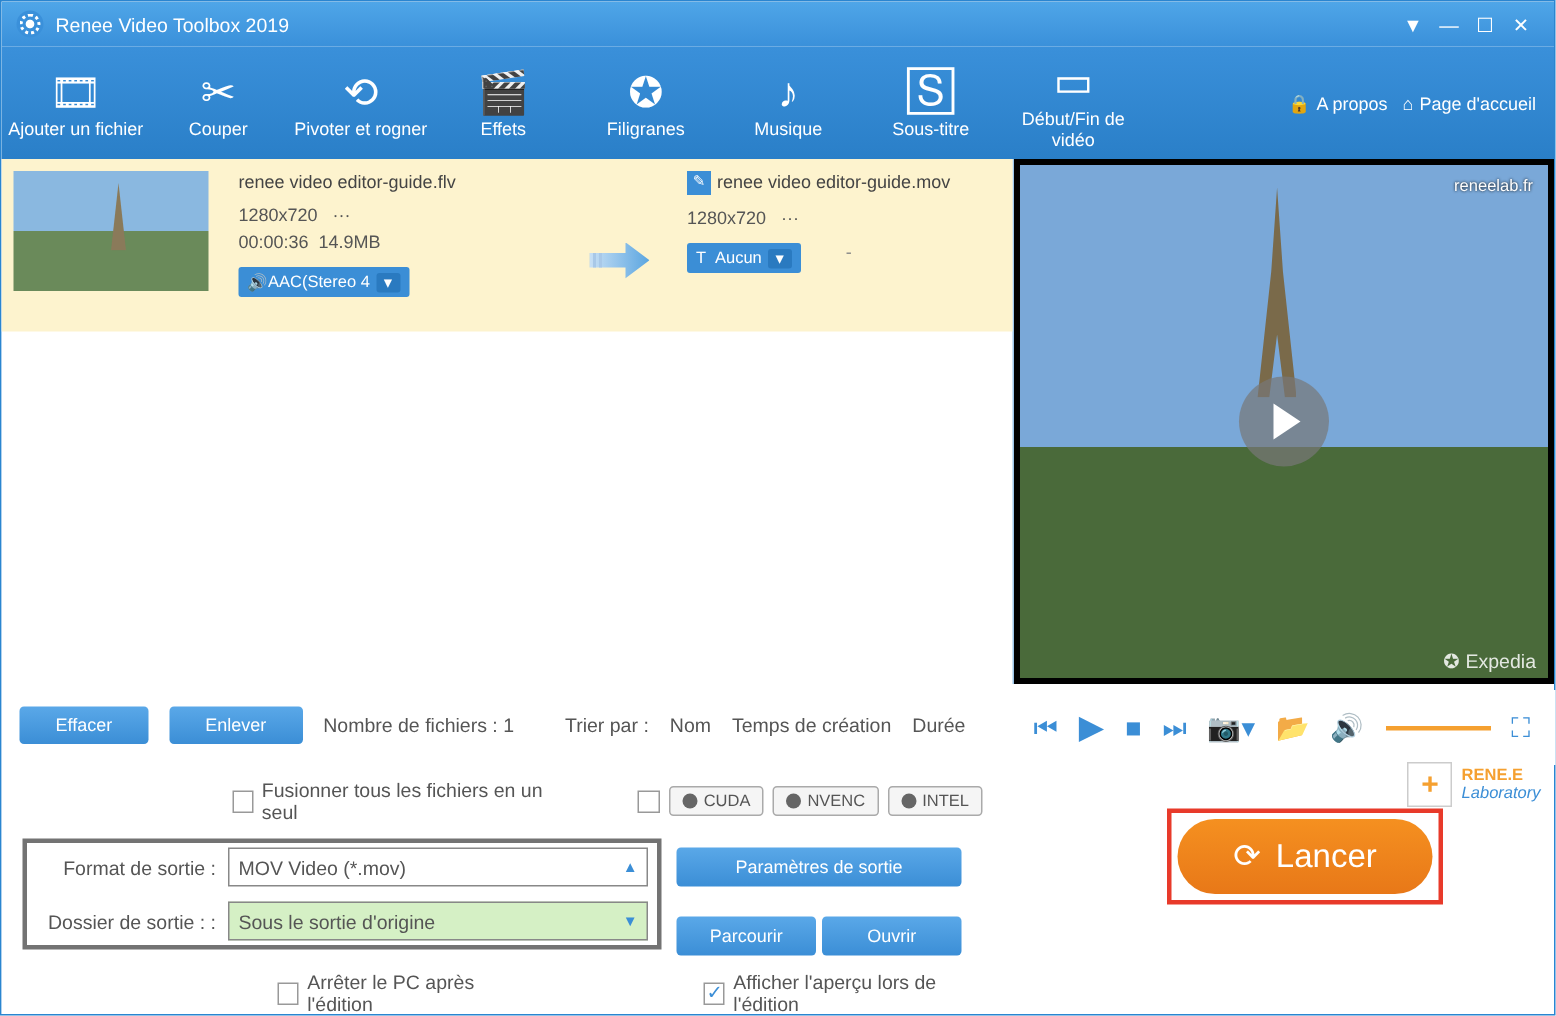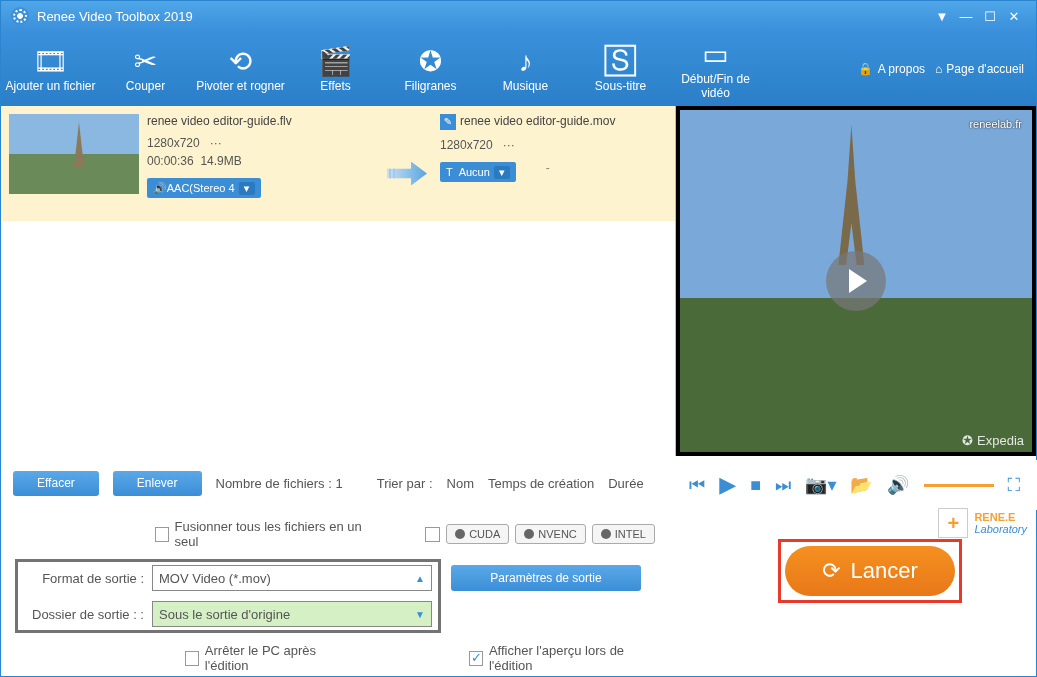--- a/index.html
+++ b/index.html
@@ -9,21 +9,21 @@
 .titlebar .logo::before { content: ""; position: absolute; inset: 2px; border: 2px dotted #fff; border-radius: 50%; }
 .titlebar .spacer { flex: 1; }
 .titlebar .winbtn { width: 24px; height: 20px; display: flex; align-items: center; justify-content: center; cursor: pointer; }
 .toolbar { height: 75px; background: linear-gradient(#3a90da,#2a7fc8); display: flex; align-items: center; padding: 0 2px; color: #fff; font-size: 12px; }
 .toolbtn { width: 95px; text-align: center; cursor: pointer; }
 .toolbtn .ticon { height: 35px; display: flex; align-items: center; justify-content: center; font-size: 28px; }
 .toolbar .right { margin-left: auto; display: flex; align-items: center; gap: 10px; padding-right: 10px; }
 .toolbar .rlink { display: flex; align-items: center; gap: 4px; cursor: pointer; }
 .content { display: flex; height: 350px; }
 .leftpane { flex: 1; background: #fff; border-right: 1px solid #9cc5e8; }
-.filerow { height: 115px; background: #fdf3ce; display: flex; padding: 8px; gap: 8px; }
+.filerow { height: 115px; background: #fdf3ce; display: flex; padding: 8px; gap: 20px; }
 .thumb { width: 130px; height: 80px; background: linear-gradient(#8ab8e0 50%,#6a8a5a 50%); position: relative; flex-shrink: 0; }
 .thumb::after { content: ""; position: absolute; left: 50%; top: 8px; width: 10px; height: 45px; background: #8a7a5a; clip-path: polygon(50% 0,100% 100%,0 100%); }
 .col { flex: 1; font-size: 12px; color: #555; }
 .col .fname { color: #444; margin-bottom: 6px; white-space: nowrap; }
 .col .meta { line-height: 18px; }
 .tag { display: inline-flex; align-items: center; background: #3b8ed6; color: #fff; font-size: 11px; height: 20px; padding: 0 6px; border-radius: 2px; margin-top: 8px; }
 .tag .dd { width: 16px; margin-left: 4px; background: #2a7ac0; text-align: center; border-radius: 2px; }
 .arrow { width: 50px; display: flex; align-items: center; justify-content: center; padding-top: 20px; }
 .arrow-icon { width: 40px; height: 24px; background: linear-gradient(90deg,#c8e0f5,#5aa5e0); clip-path: polygon(0 30%,60% 30%,60% 0,100% 50%,60% 100%,60% 70%,0 70%); position: relative; }
 .arrow-icon::before { content: ""; position: absolute; left: -2px; top: 2px; width: 12px; height: 20px; background: repeating-linear-gradient(90deg,#a8c8e8 0 2px,transparent 2px 4px); }
@@ -202,20 +202,24 @@
           <div class="outrow" style="margin-top:10px">
               <label>Dossier de sortie : :</label>
             <div class="combo hl">
                 <span>Sous le sortie d'origine</span>
                 <span class="carrow">▼</span>
               </div>
           </div>
         </div>
         <div style="display:flex;flex-direction:column;gap:20px;padding-top:6px">
           <button class="midbtn">Paramètres de sortie</button>
+          <div style="display:flex;gap:4px">
+            <button class="midbtn halfbtn">Parcourir</button>
+            <button class="midbtn halfbtn">Ouvrir</button>
+          </div>
         </div>
       </div>
       <div style="display:flex;gap:120px;padding-left:170px">
         <div class="checkrow">
             <div class="chk"></div>
             <span>Arrêter le PC après l'édition</span>
           </div>
         <div class="checkrow">
             <div class="chk chkon"></div>
             <span>Afficher l'aperçu lors de l'édition</span>

